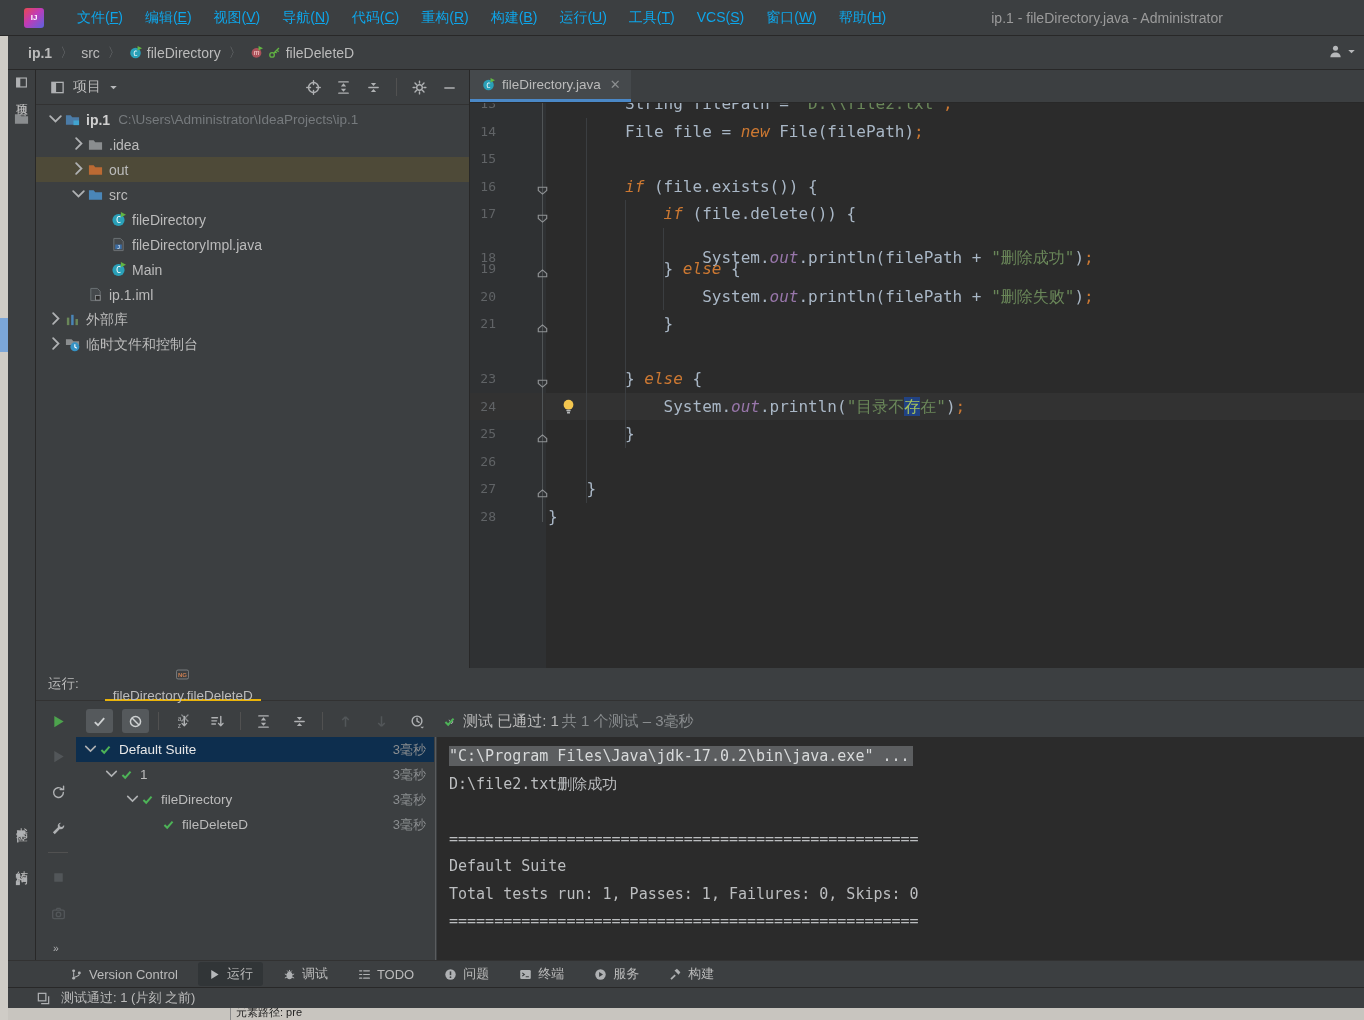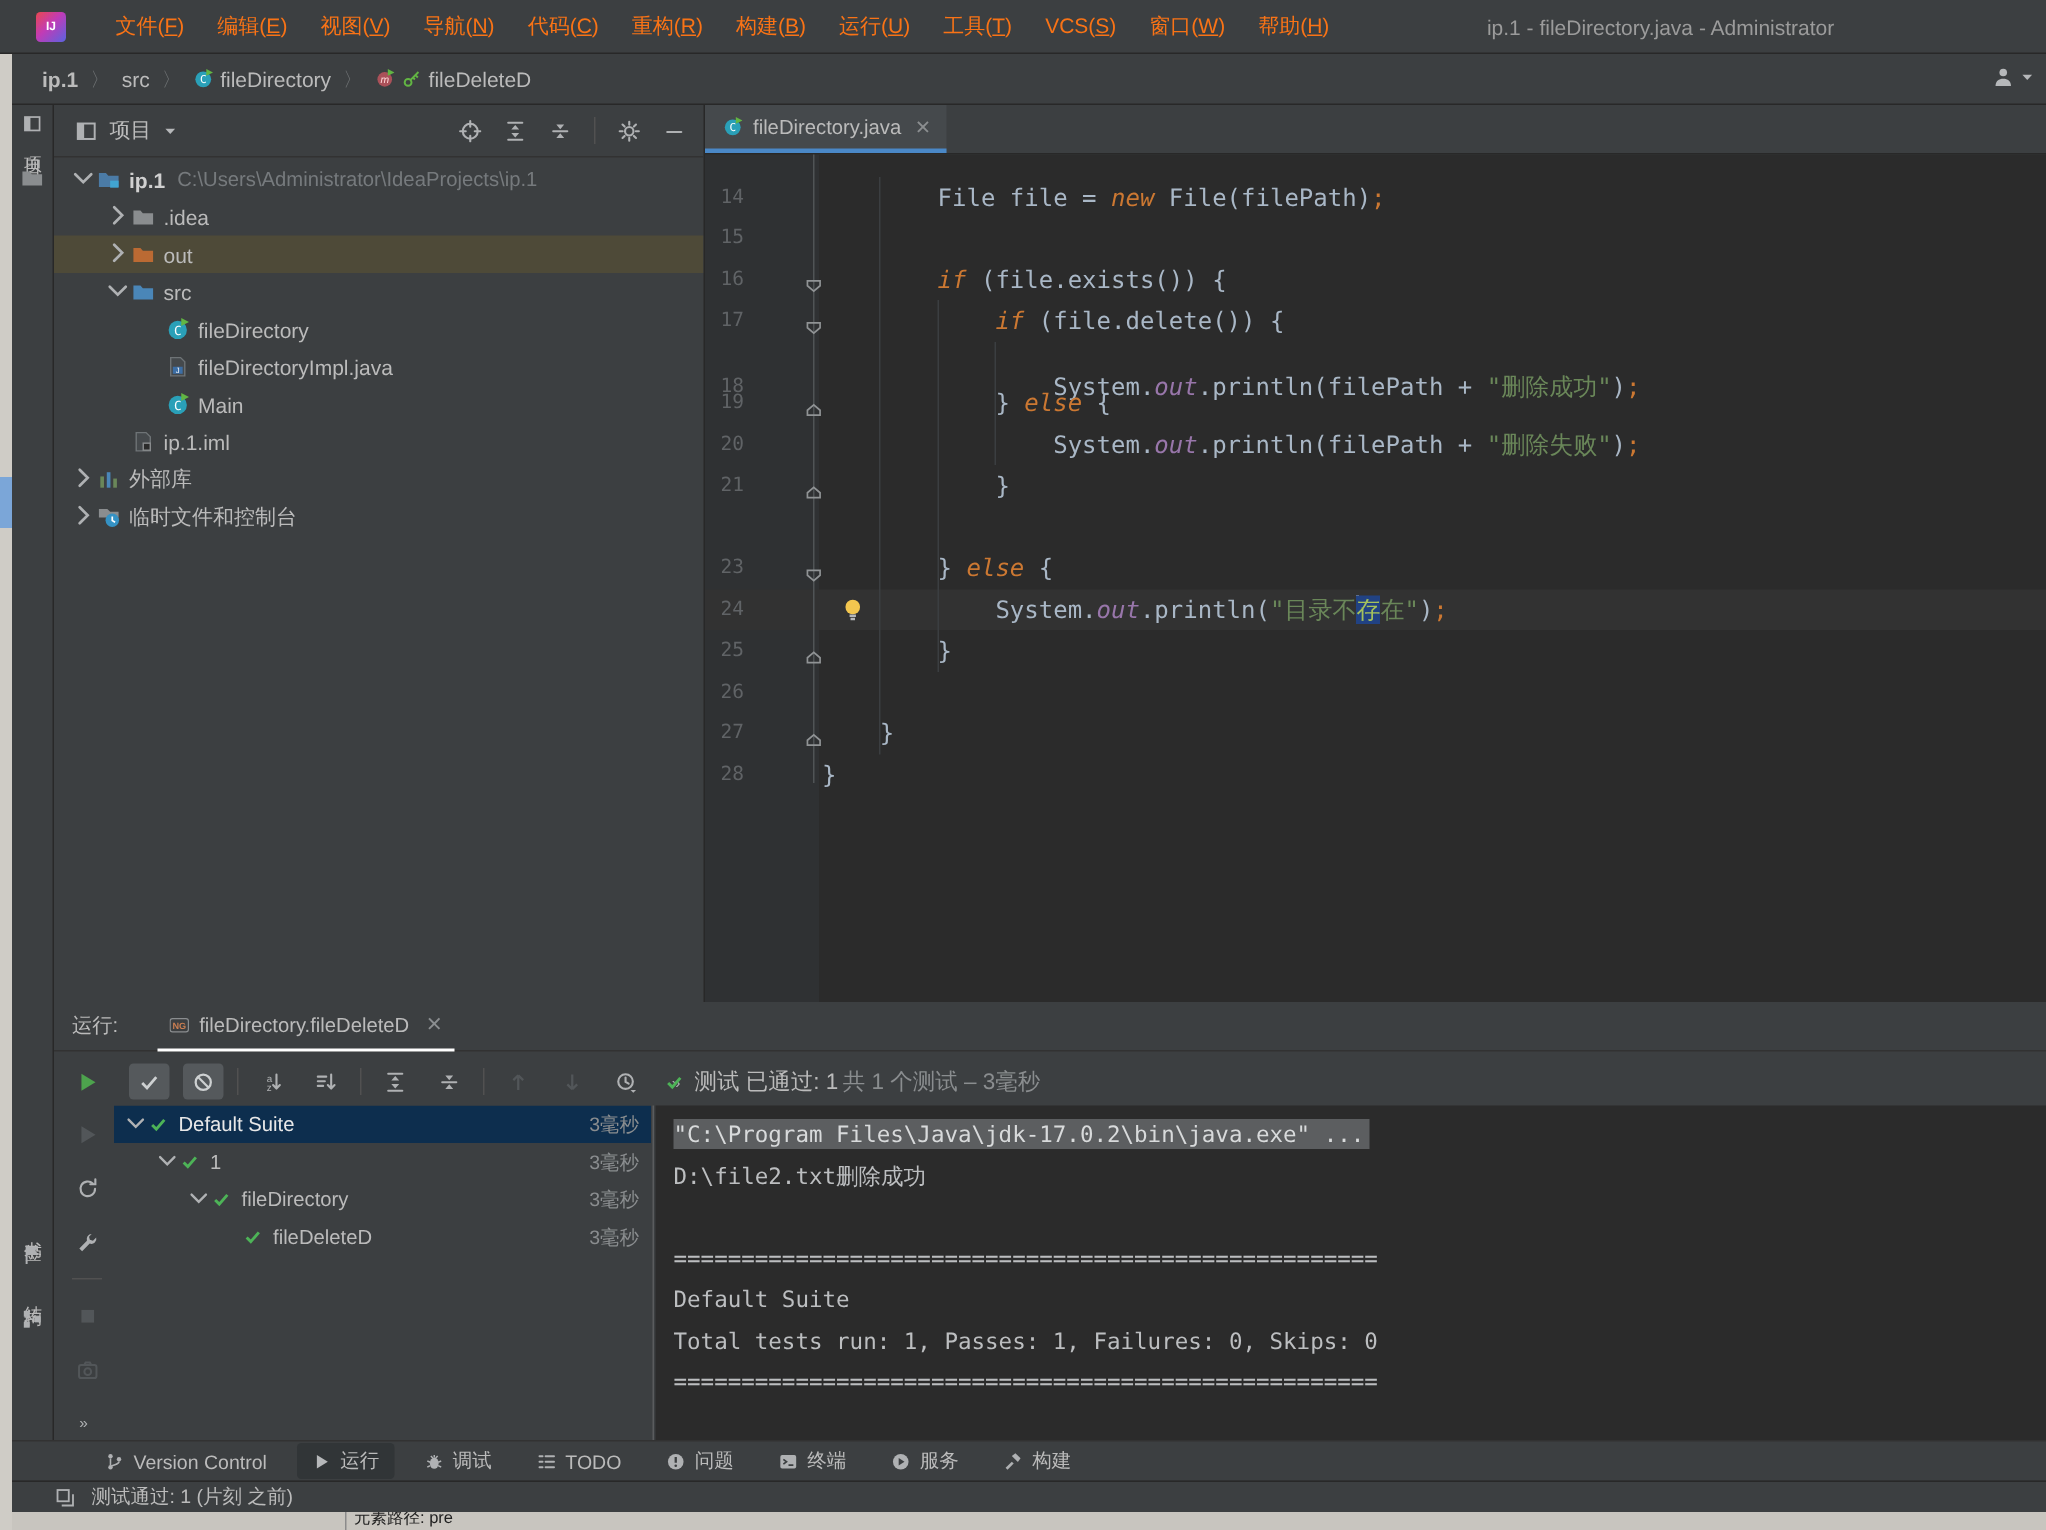--- a/index.html
+++ b/index.html
@@ -13,21 +13,21 @@
   .dim { opacity:.45; }
 
   
   .titlebar { left:0; top:0; width:1364px; height:36px; background:#3c3f41;
     border-bottom:1px solid #282828; display:flex; align-items:center; }
   .logo { width:20px; height:20px; margin-left:24px; border-radius:3px;
     background:linear-gradient(135deg,#e9484f 0%,#c13bb6 45%,#5a63e0 100%);
     display:flex; align-items:center; justify-content:center;
     color:#fff; font-size:8px; font-weight:bold; }
   .menus { display:flex; gap:4px; margin-left:24px; }
-  .menu-item { color:#f97316; font-size:14px; padding:3px 9px; cursor:default; white-space:nowrap; }
+  .menu-item { color:#0ea5e9; font-size:14px; padding:3px 9px; cursor:default; white-space:nowrap; }
   .menu-item u { text-decoration:underline; }
   .wintitle { color:#9b9b9b; font-size:14px; margin-left:96px; white-space:nowrap; }
 
   
   .crumbbar { left:8px; top:36px; width:1356px; height:34px; background:#3c3f41;
     border-bottom:1px solid #282828; display:flex; align-items:center; padding-left:20px; }
   .crumb { color:#bbbbbb; font-size:14px; display:flex; align-items:center; gap:5px; }
   .crumb.bold { font-weight:bold; }
   .crumb-sep { color:#6d7072; font-size:13px; margin:0 8px; }
   .crumb-right { position:absolute; right:6px; top:8px; display:flex; align-items:center; gap:2px; }
@@ -89,21 +89,21 @@
     vertical-align:-4px; margin-right:-2px; }
   .bulb { position:absolute; left:90px; width:17px; height:17px; }
   .iguide { position:absolute; width:1px; background:#3b3e41; }
 
   
   .runpanel { left:36px; top:668px; width:1328px; height:292px; background:#3c3f41; }
   .runtabs { position:absolute; left:0; top:0; right:0; height:33px; border-bottom:1px solid #323232;
     display:flex; align-items:center; color:#bbbbbb; font-size:13.5px; }
   .runlabel { margin-left:12px; }
   .runtab { display:flex; align-items:center; gap:7px; margin-left:26px; padding:0 8px;
-    height:33px; border-bottom:2px solid #ffffff; cursor:pointer; }
+    height:33px; border-bottom:2px solid #eab308; cursor:pointer;flex-direction:column; }
   .runtab .x { color:#8b8e90; margin-left:4px; }
   .vtoolbar { position:absolute; left:4px; top:38px; width:36px; bottom:0;
     display:flex; flex-direction:column; align-items:center; gap:13px; padding-top:4px; }
   .hsep { width:20px; height:1px; background:#515151; }
   .htoolbar { position:absolute; left:50px; top:38px; height:30px; display:flex;
     align-items:center; gap:9px; }
   .togglebtn { width:27px; height:24px; border-radius:3px; display:flex; align-items:center;
     justify-content:center; cursor:pointer; }
   .togglebtn.pressed { background:#55595c; }
   .runstatus { position:absolute; left:407px; top:40px; height:26px; display:flex;
@@ -444,20 +444,21 @@
         <span class="x">✕</span>
       </div>
     </div>
     <div class="ebody" id="ebody">
       <div class="gutter-bg"></div>
     <div class="caretline" style="top: 289.5px;"></div>
         <div class="fold-line" style="top: -13px;"></div>
         <div class="iguide" style="left: 116px; top: 14.5px; height: 385px;"></div>
         <div class="iguide" style="left: 155px; top: 97px; height: 247.5px;"></div>
         <div class="iguide" style="left: 193px; top: 124.5px; height: 82.5px;"></div>
+        <div class="crow" style="top: -13px;"><span class="lineno">13</span><span class="code"><span class="tk-p">        String filePath = </span><span class="tk-s">"D:\\file2.txt"</span><span class="tk-m">;</span></span></div>
         <div class="crow" style="top: 14.5px;"><span class="lineno">14</span><span class="code"><span class="tk-p">        File file = </span><span class="tk-k">new</span><span class="tk-p"> File(filePath)</span><span class="tk-m">;</span></span></div>
         <div class="crow" style="top: 42px;"><span class="lineno">15</span><span class="code"></span></div>
         <div class="crow" style="top: 69.5px;"><span class="lineno">16</span><span class="fold"><svg viewBox="0 0 16 16">
               <path d="M3.5 4.5h9V8L8 11.8 3.5 8z" fill="none" stroke="#909395" stroke-width="1.2"></path>
             </svg></span><span class="code"><span class="tk-p">        </span><span class="tk-k">if</span><span class="tk-p"> (file.exists()) {</span></span></div>
         <div class="crow" style="top: 97px;"><span class="lineno">17</span><span class="fold"><svg viewBox="0 0 16 16">
               <path d="M3.5 4.5h9V8L8 11.8 3.5 8z" fill="none" stroke="#909395" stroke-width="1.2"></path>
             </svg></span><span class="code"><span class="tk-p">            </span><span class="tk-k">if</span><span class="tk-p"> (file.delete()) {</span></span></div>
         <div class="crow" style="top: 141px;"><span class="lineno">18</span><span class="code"><span class="tk-p">                System.</span><span class="tk-f">out</span><span class="tk-p">.println(filePath + </span><span class="tk-s">"删除成功"</span><span class="tk-p">)</span><span class="tk-m">;</span></span></div>
         <div class="crow" style="top: 152px;"><span class="lineno">19</span><span class="fold"><svg viewBox="0 0 16 16">

